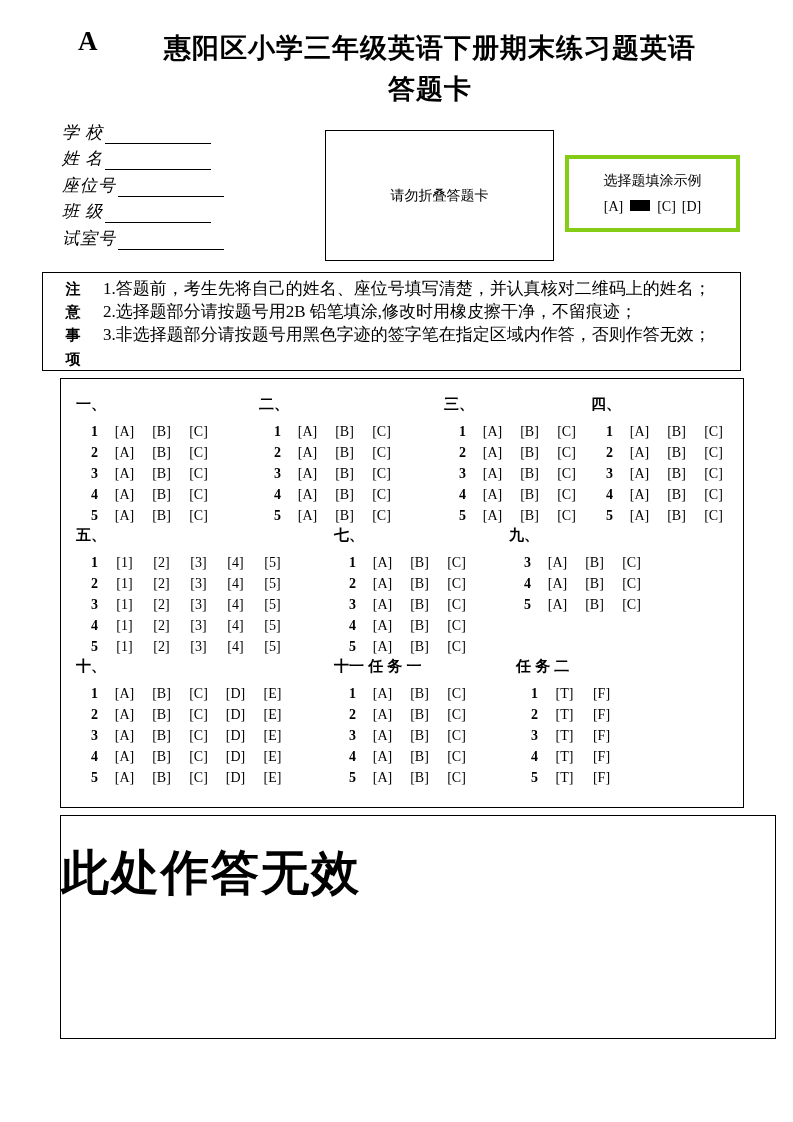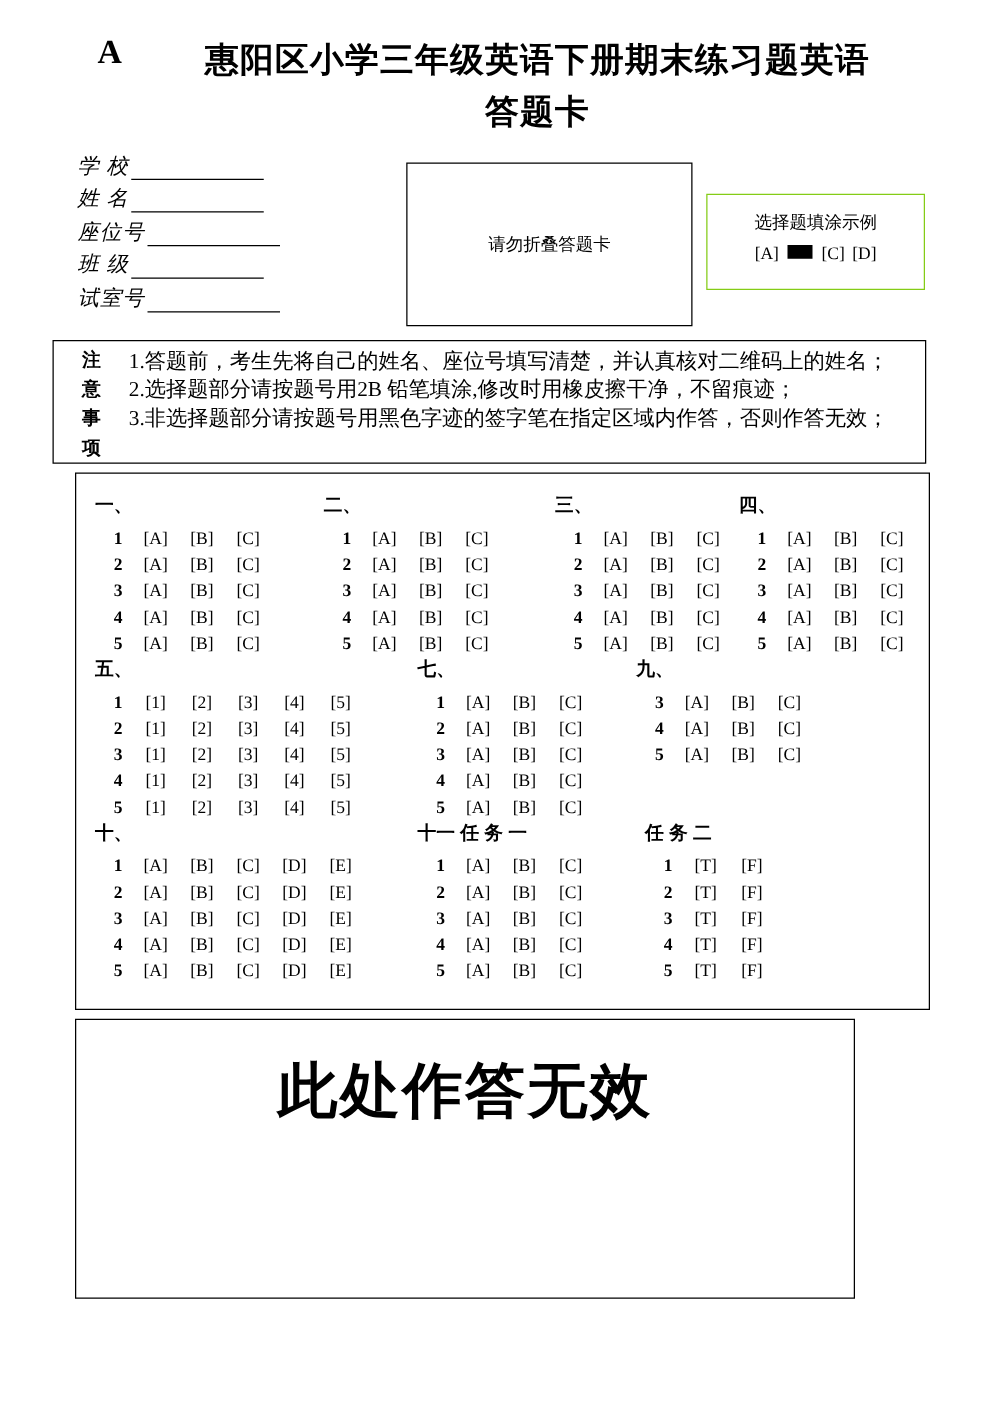--- a/index.html
+++ b/index.html
@@ -33,21 +33,21 @@
 
   .qr-box {
     left: 325px; top: 130px; width: 227px; height: 129px;
     border: 1px solid #000;
     display: flex; align-items: center; justify-content: center;
     font-size: 14px;
   }
 
   .example-box {
     left: 565px; top: 155px; width: 175px; height: 77px;
-    border: 1px solid #84cc16; text-align: center; font-size: 14px;
+    border: 4px solid #84cc16; text-align: center; font-size: 14px;
     box-sizing: border-box;
   }
   .example-title { margin-top: 13px; }
   .example-opts { margin-top: 9px; text-align: center; }
   .ex-opt { margin: 0 3px; font-size: 14px; }
   .filled-block { display: inline-block; width: 20px; height: 11px; background: #000; margin: 0 4px; }
 
   .notice-box {
     left: 42px; top: 272px; width: 699px; height: 99px;
     border: 1px solid #000; display: flex; box-sizing: border-box;
@@ -70,23 +70,23 @@
   .b2s0 { left: 15px; }  .b2s1 { left: 273px; } .b2s2 { left: 455px; }
   .sec-title {
     height: 26px; font-weight: bold; font-size: 15px;
     font-family: "Liberation Sans", "DejaVu Sans", sans-serif;
   }
   .q-row { height: 21px; display: flex; align-items: center; }
   .q-num { width: 22px; text-align: right; font-weight: bold; font-size: 14px; margin-right: 8px; }
   .q-opt { width: 37px; text-align: center; font-size: 14px; cursor: pointer; }
 
   .invalid-box {
-    left: 60px; top: 815px; width: 624px; height: 224px;
+    left: 60px; top: 815px; width: 716px; height: 224px;
     border: 1px solid #000; box-sizing: border-box;
-    text-align: center; padding-top: 25px;
+    text-align: left; padding-top: 25px;
   }
   .invalid-text {
     font-family: "Liberation Sans", "DejaVu Sans", sans-serif;
     font-weight: bold; font-size: 48px; letter-spacing: 2px;
   }
 </style>
 </head>
 <body>
 
 <div class="abs version">A</div>

